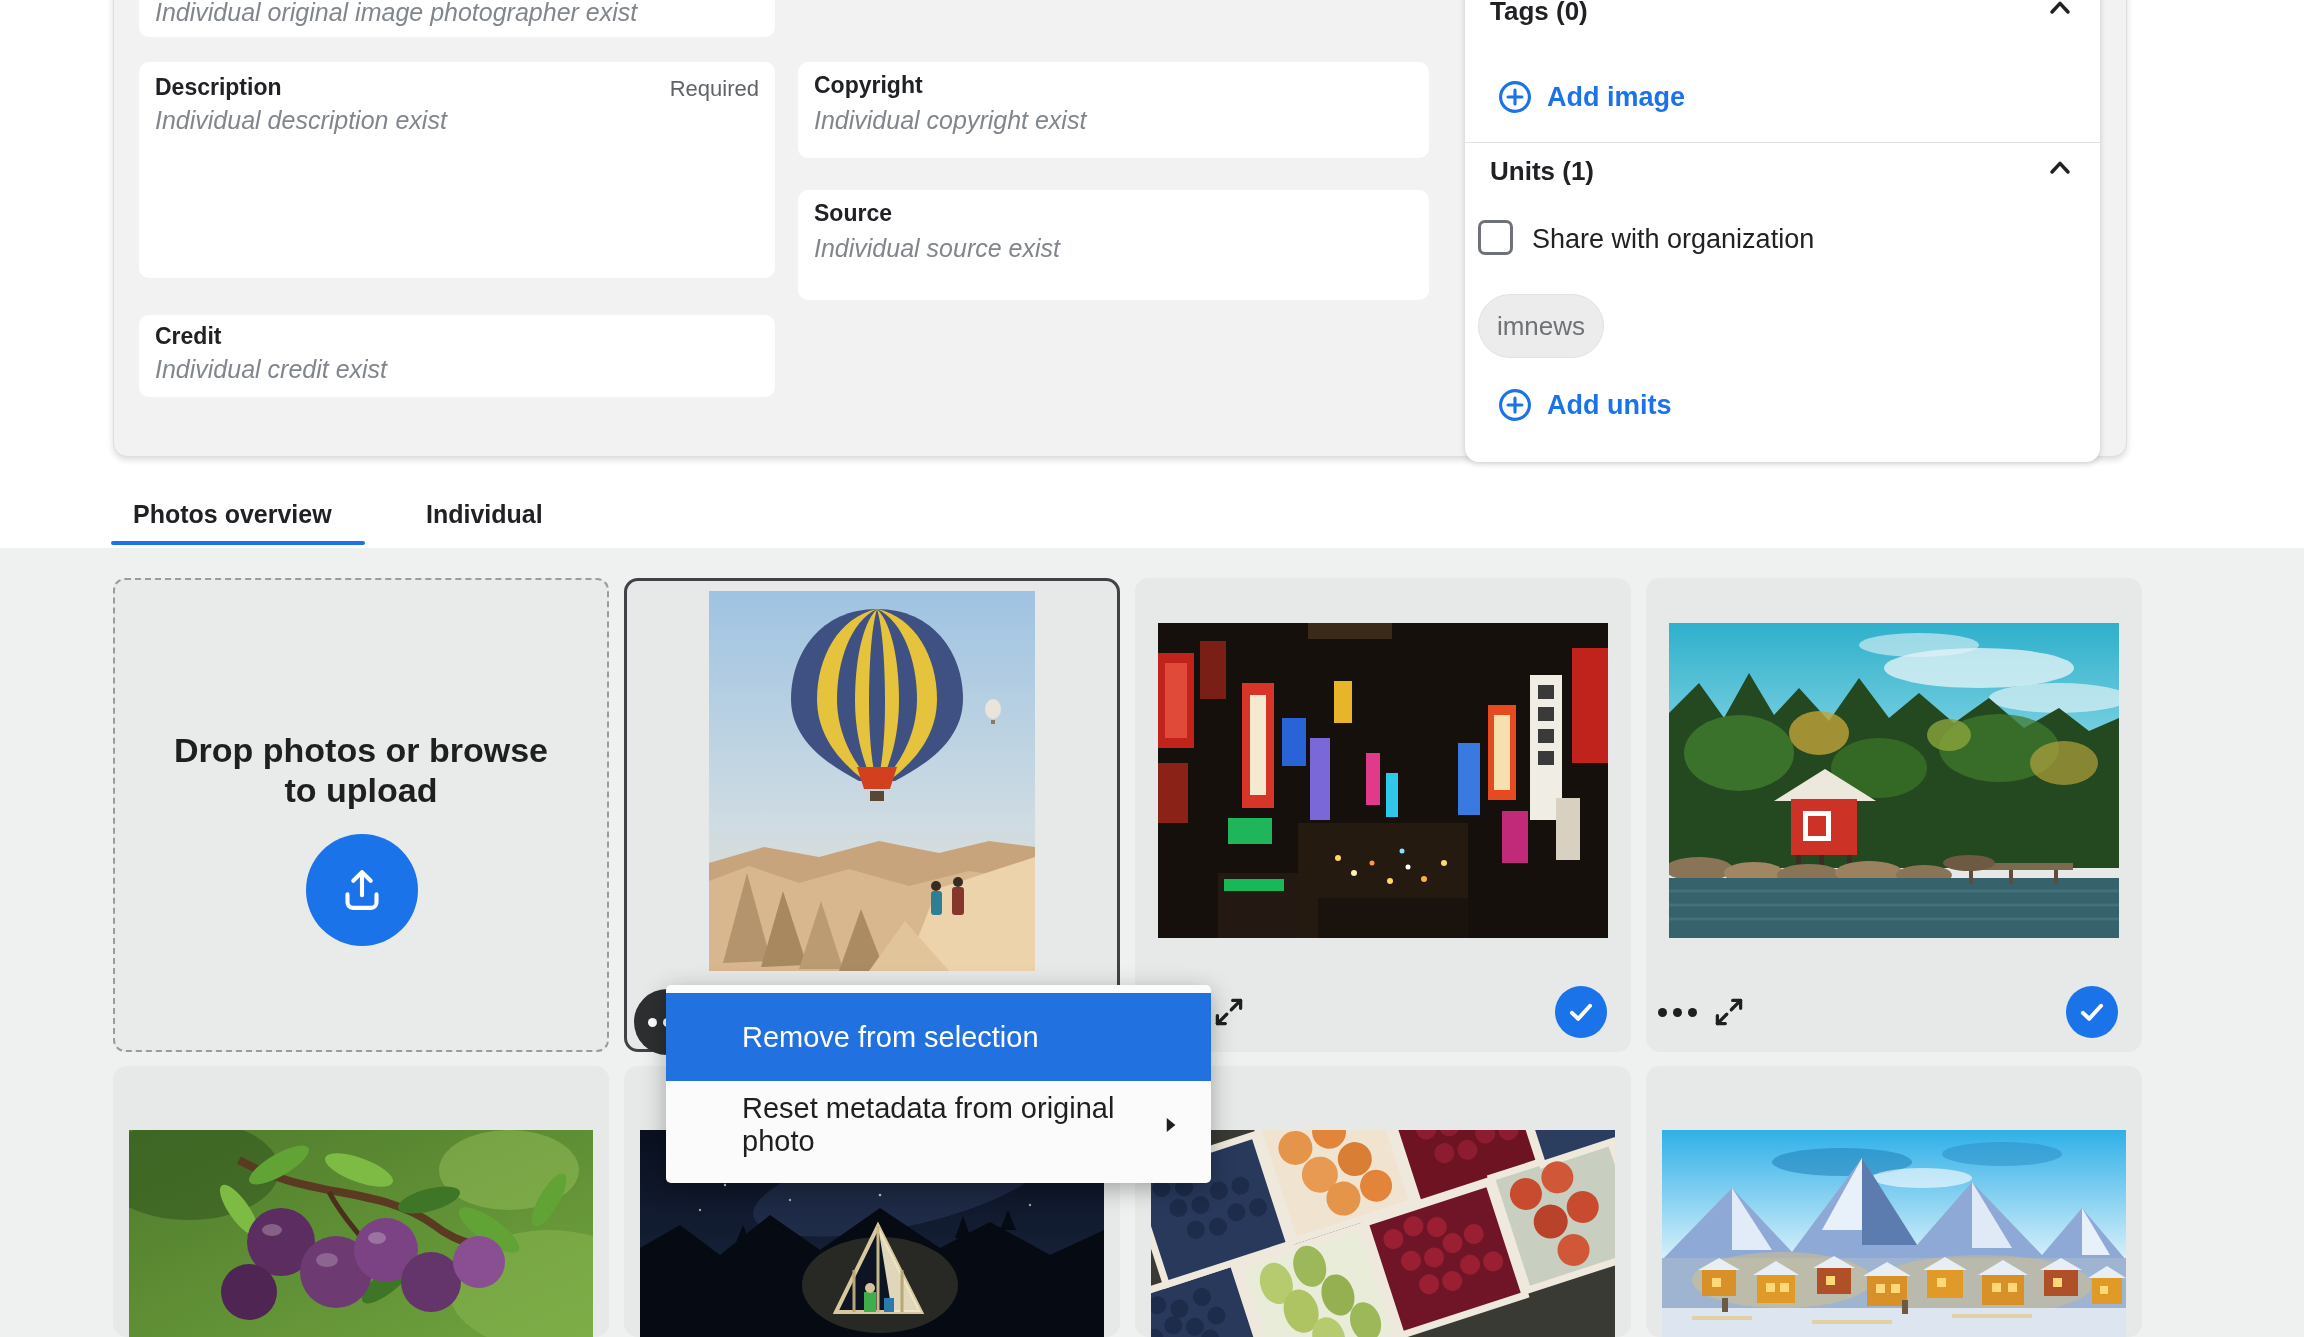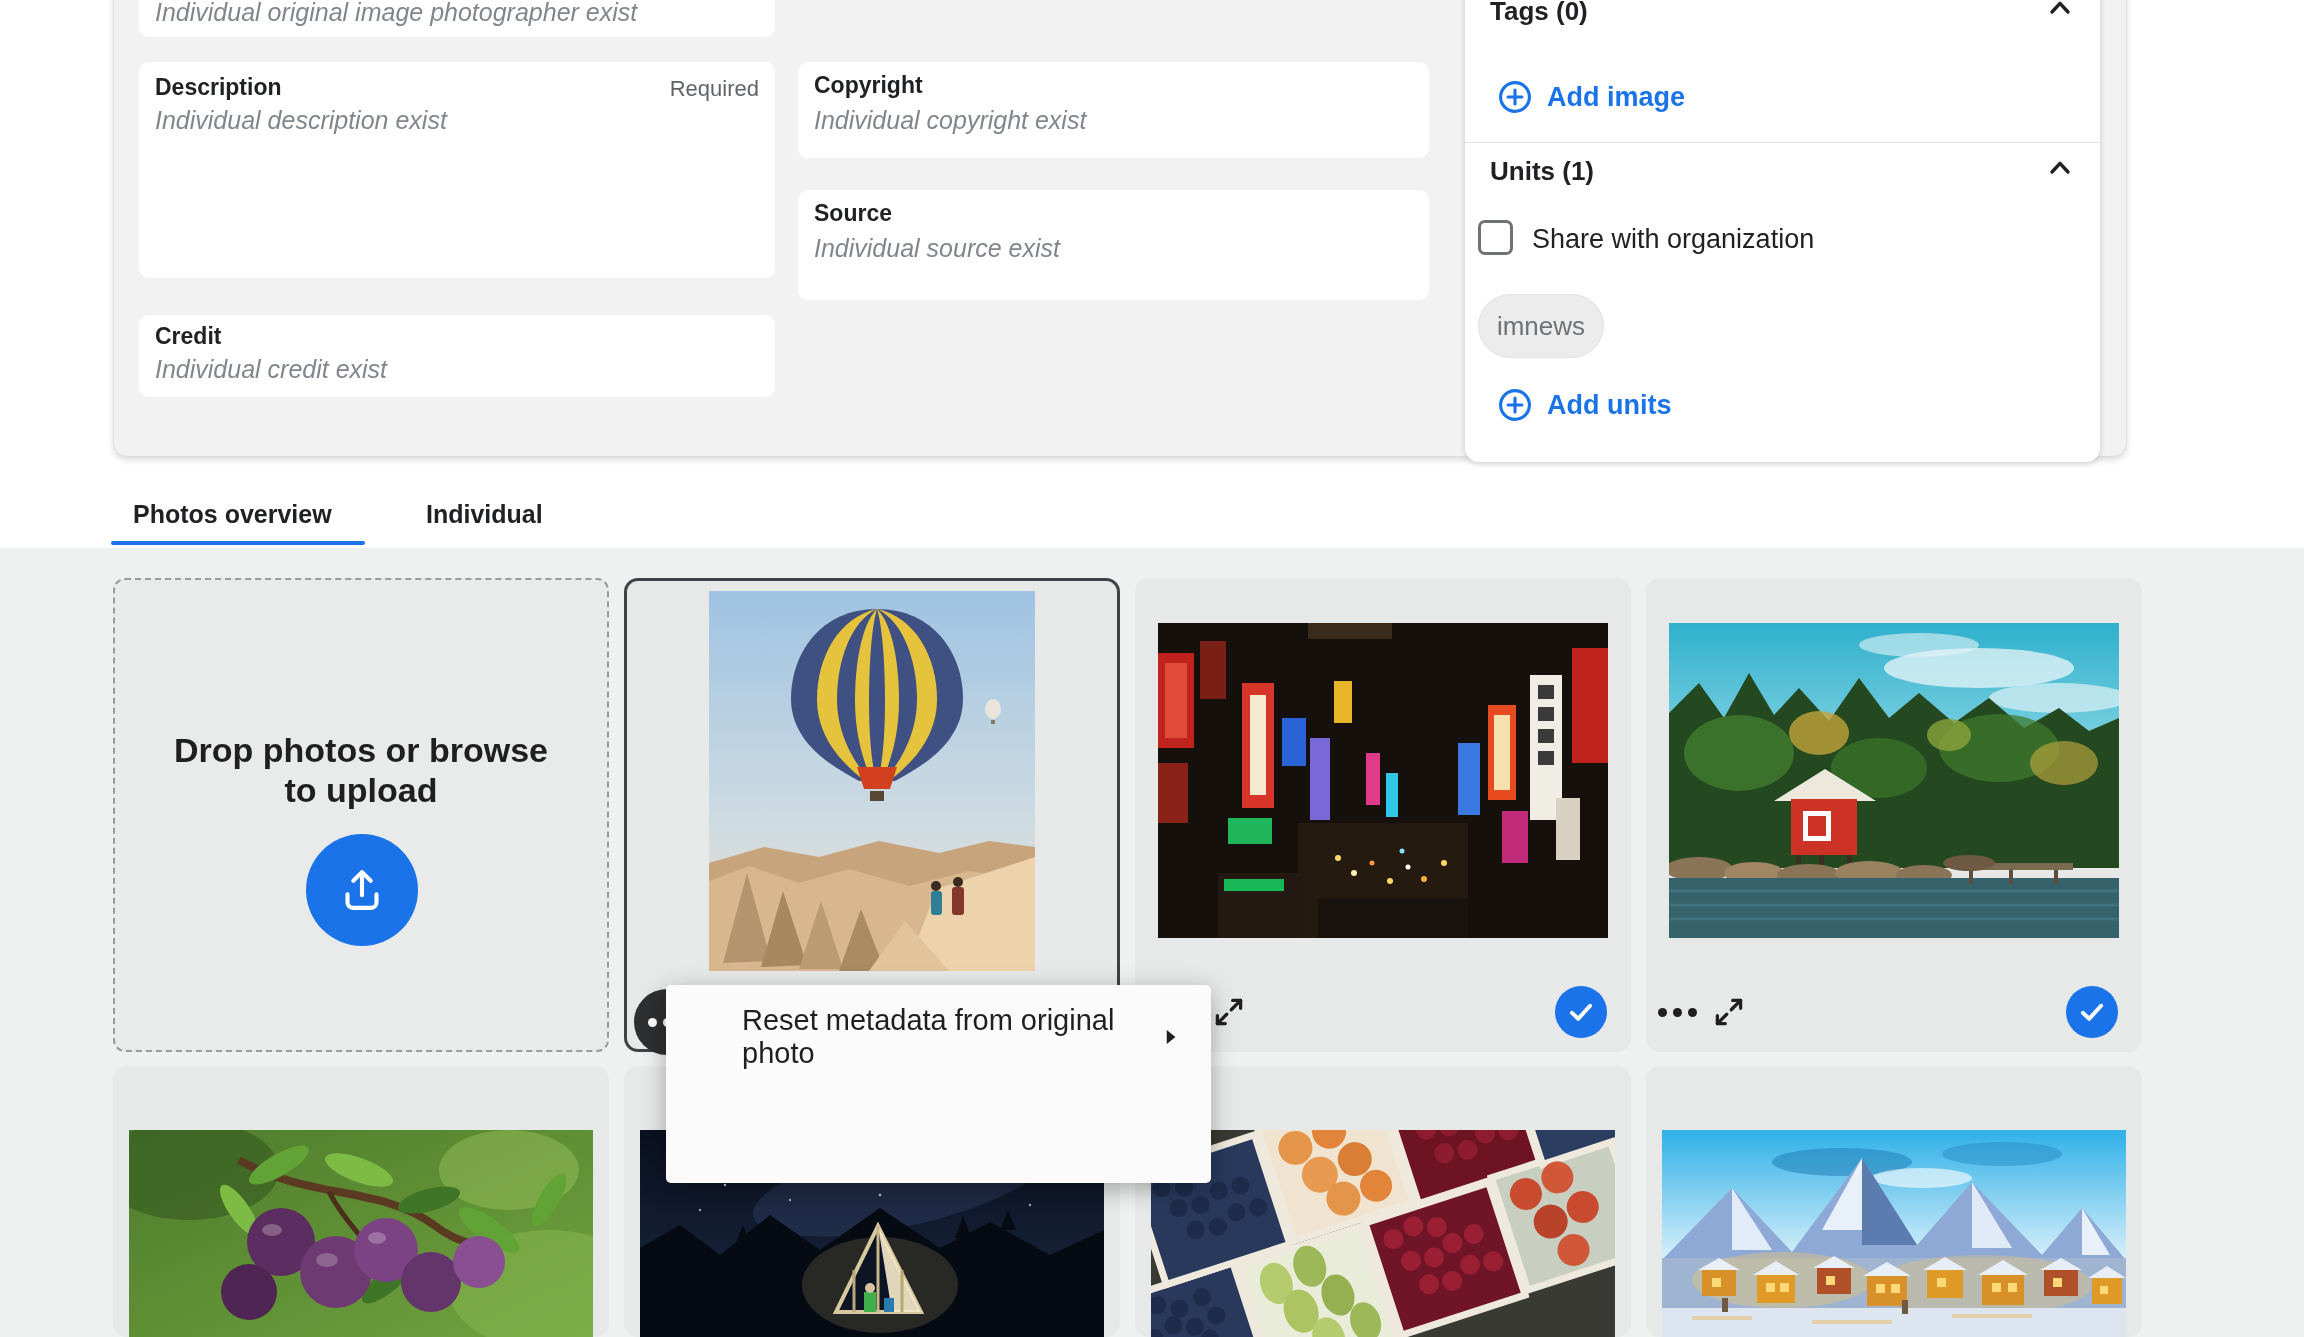--- a/index.html
+++ b/index.html
@@ -530,20 +530,23 @@
     </svg>
   </div>
 
   <div class="abs menu-trigger" style="left:634px;top:989px;width:66px;height:66px;z-index:5;">
     <i></i>
       <i></i>
       <i></i>
   </div>
 
   <div class="abs menu" style="left:666px;top:985px;width:545px;height:182px;">
+    <div class="menu-item hl">
+      <span>Remove from selection</span>
+    </div>
     <div class="menu-item">
       <span>Reset metadata from original photo</span>
       <span>
         <svg width="26" height="26" viewBox="0 0 24 24">
             <path d="M9 5.5 L17 12 L9 18.5 Z" fill="#1f1f1f"></path>
           </svg>
       </span>
     </div>
   </div>
 

